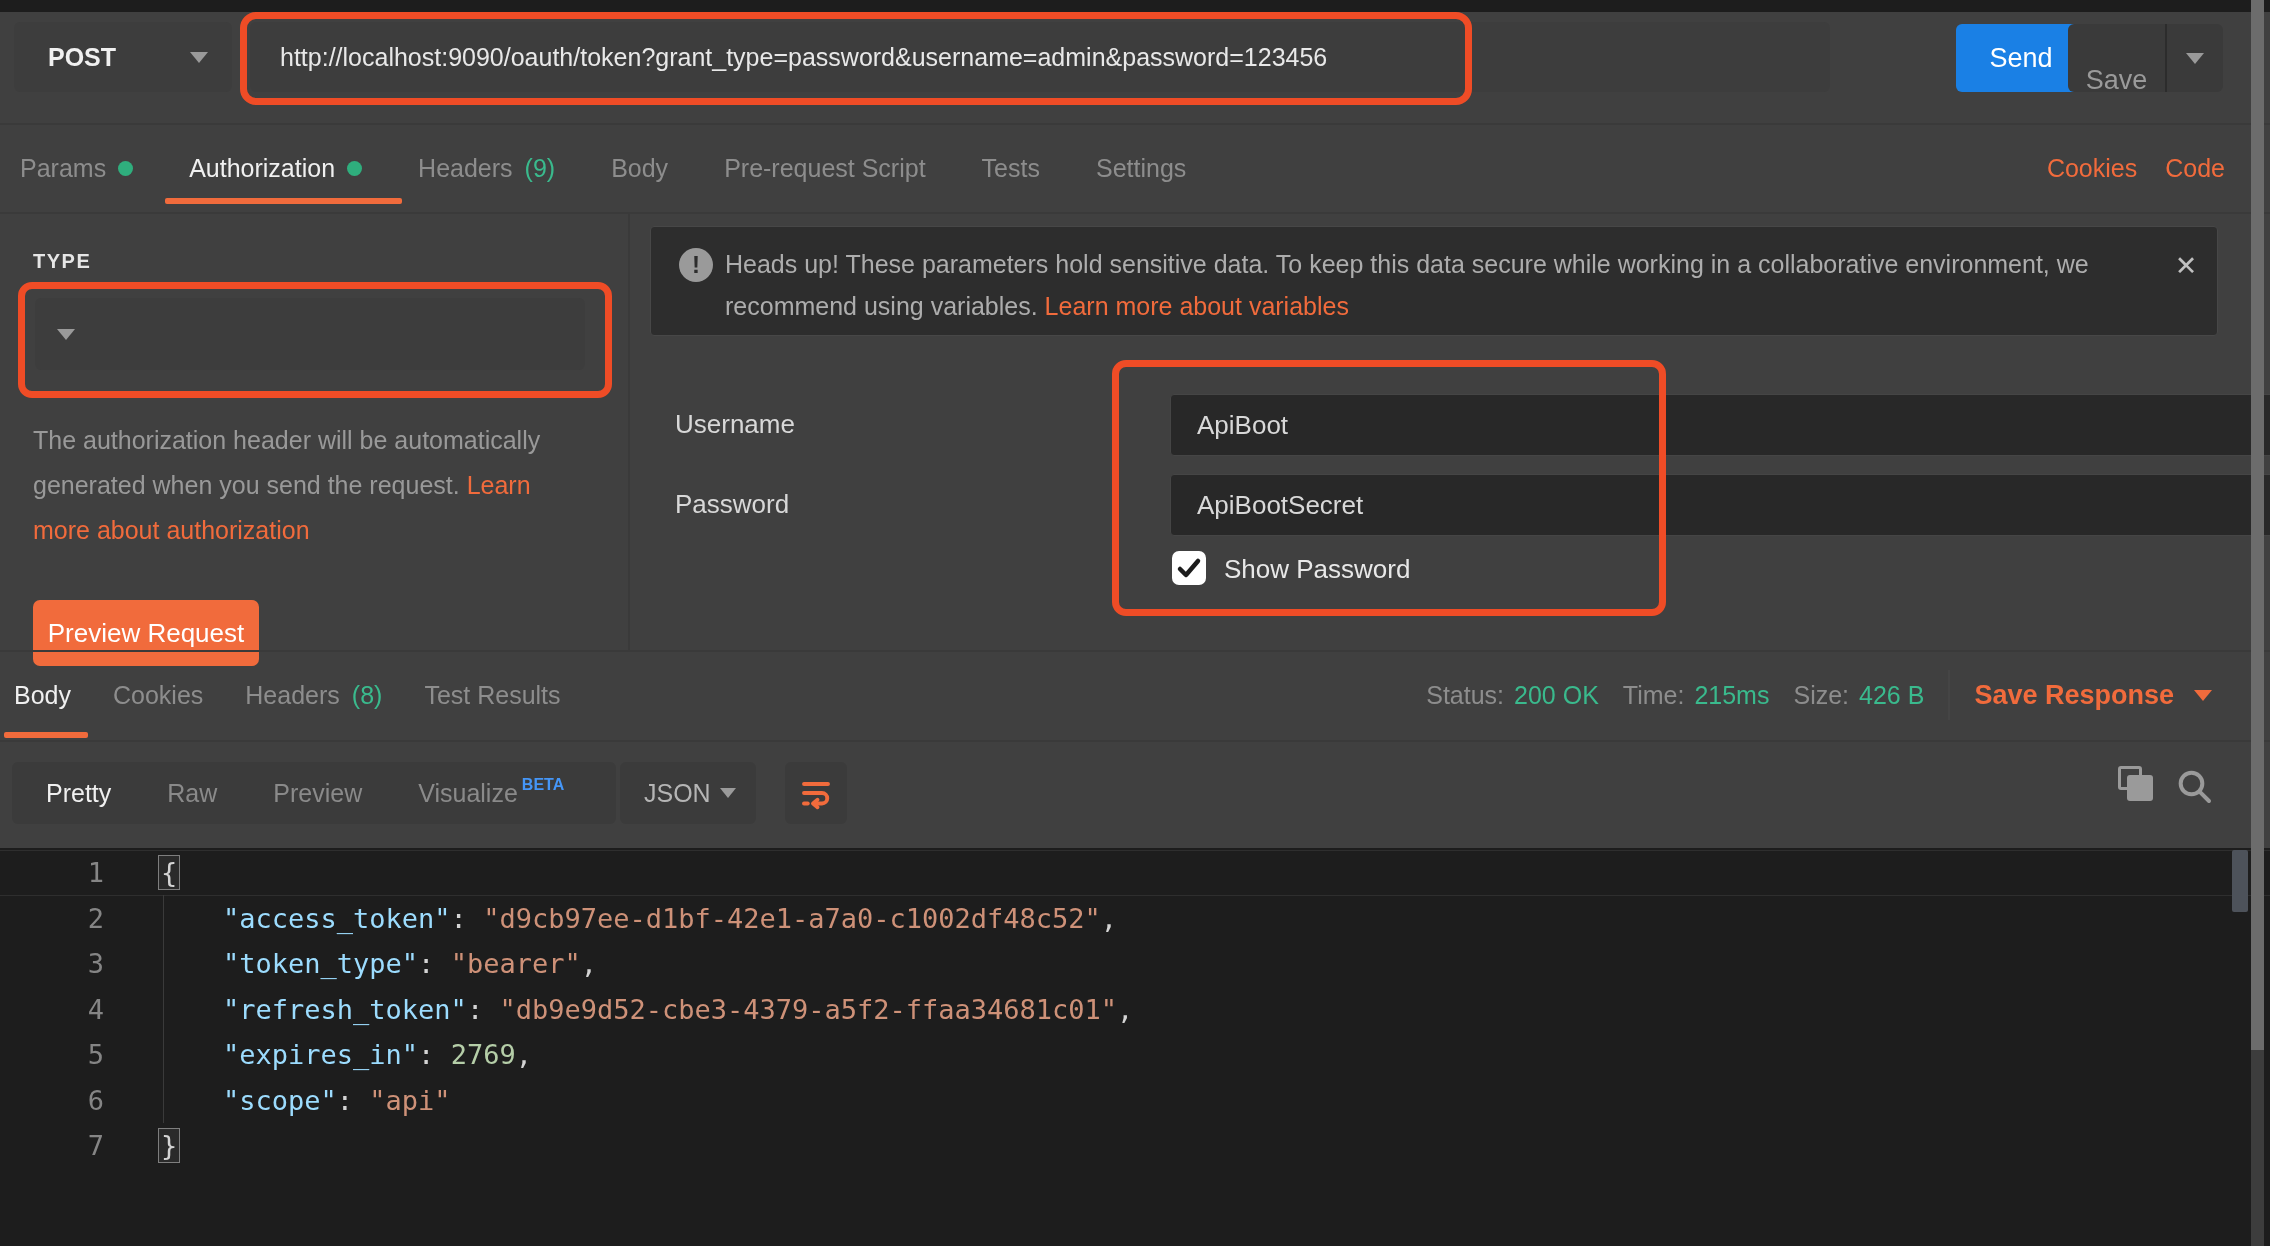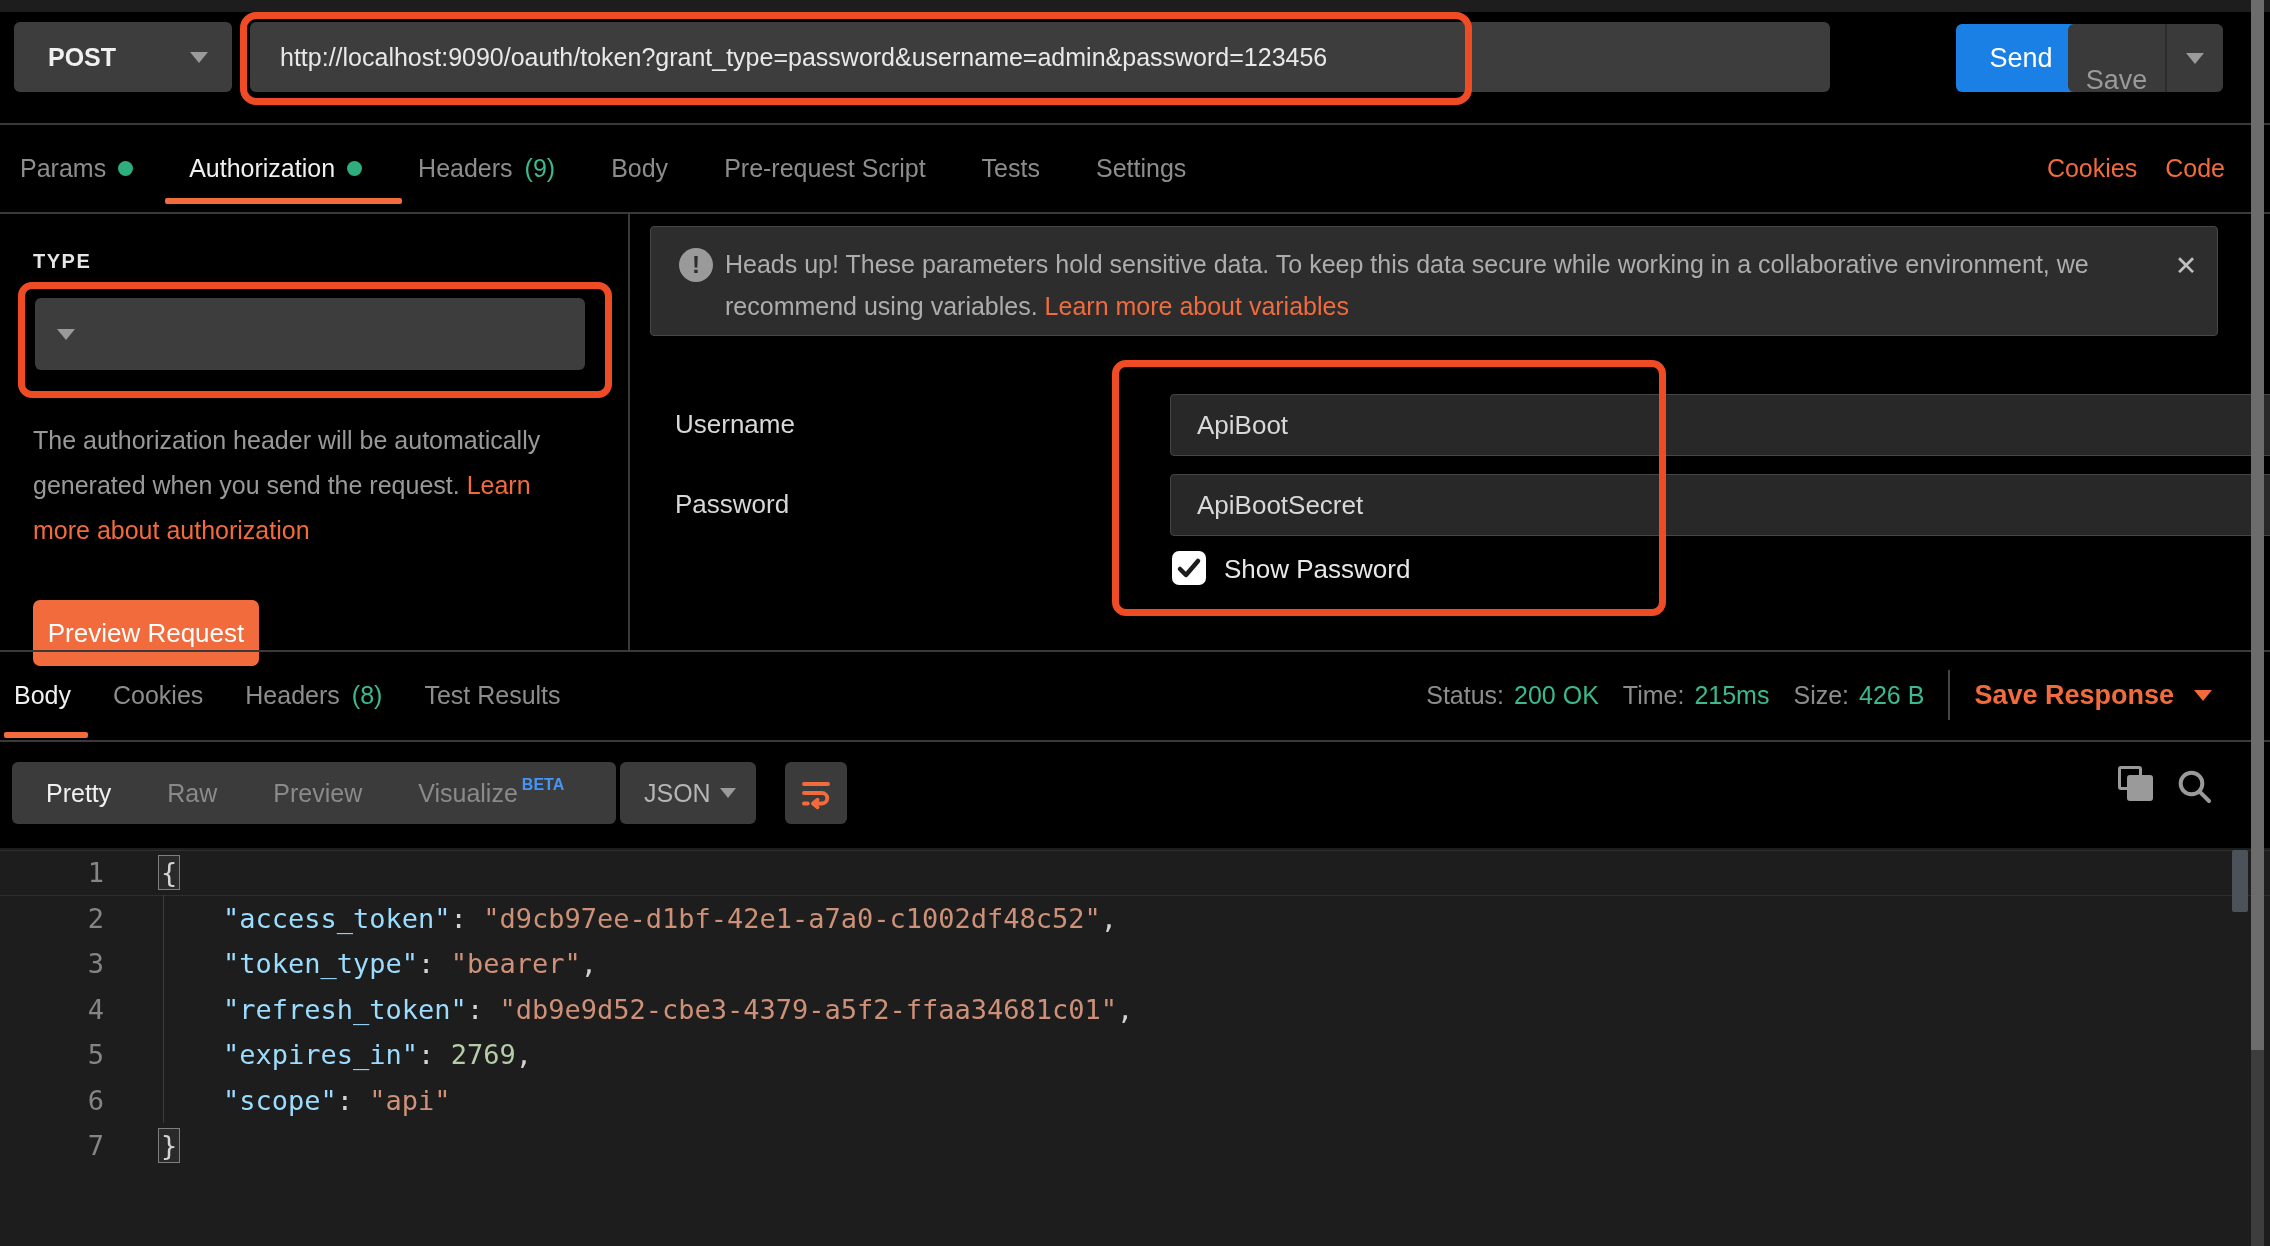--- a/index.html
+++ b/index.html
@@ -1,18 +1,18 @@
 <!DOCTYPE html>
 <html><head>
 <meta charset="utf-8">
 <style>
   * { margin:0; padding:0; box-sizing:border-box; }
   html,body { width:2270px; height:1246px; background:#262626; overflow:hidden;
               font-family:"Liberation Sans", sans-serif; }
-  .app { position:relative; width:2270px; height:1246px; background:#000000; }
+  .app { position:relative; width:2270px; height:1246px; background:#404040; }
   .abs { position:absolute; }
 
   
   .top-strip { left:0; top:0; width:2270px; height:12px; background:#1d1d1d; }
   .method-select { left:14px; top:22px; width:218px; height:70px; background:#3d3d3d;
     border-radius:6px; display:flex; align-items:center; padding:0 24px 0 34px; }
   .method-select .lbl { color:#f0f0f0; font-size:25px; font-weight:bold; flex:1; }
   .url-input { left:250px; top:22px; width:1580px; height:70px; background:#3d3d3d;
     border:none; border-radius:6px; color:#e8e8e8; font-size:25px; padding:0 30px;
     font-family:"Liberation Sans", sans-serif; outline:none; }

